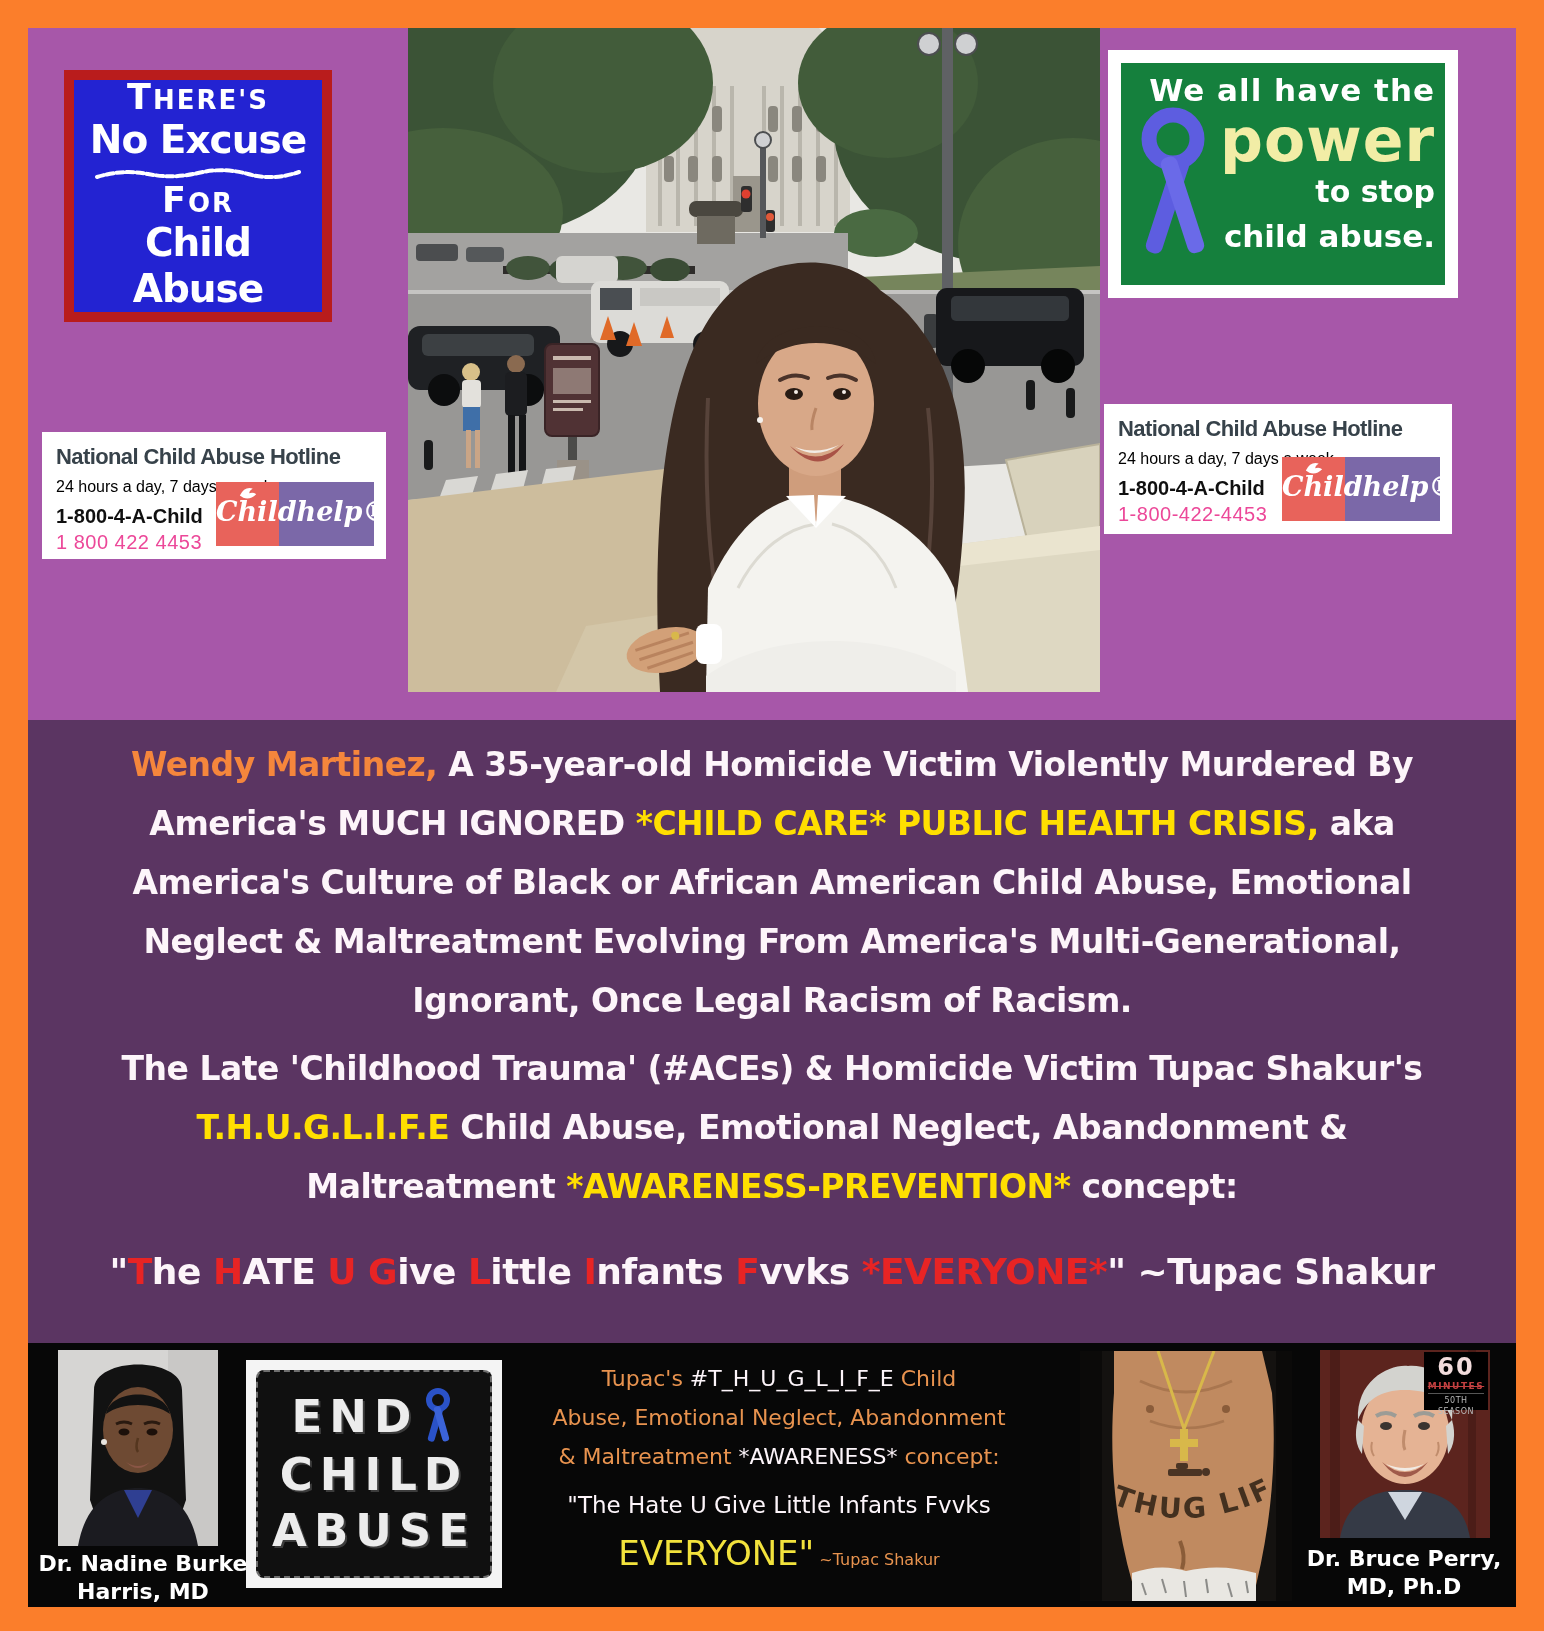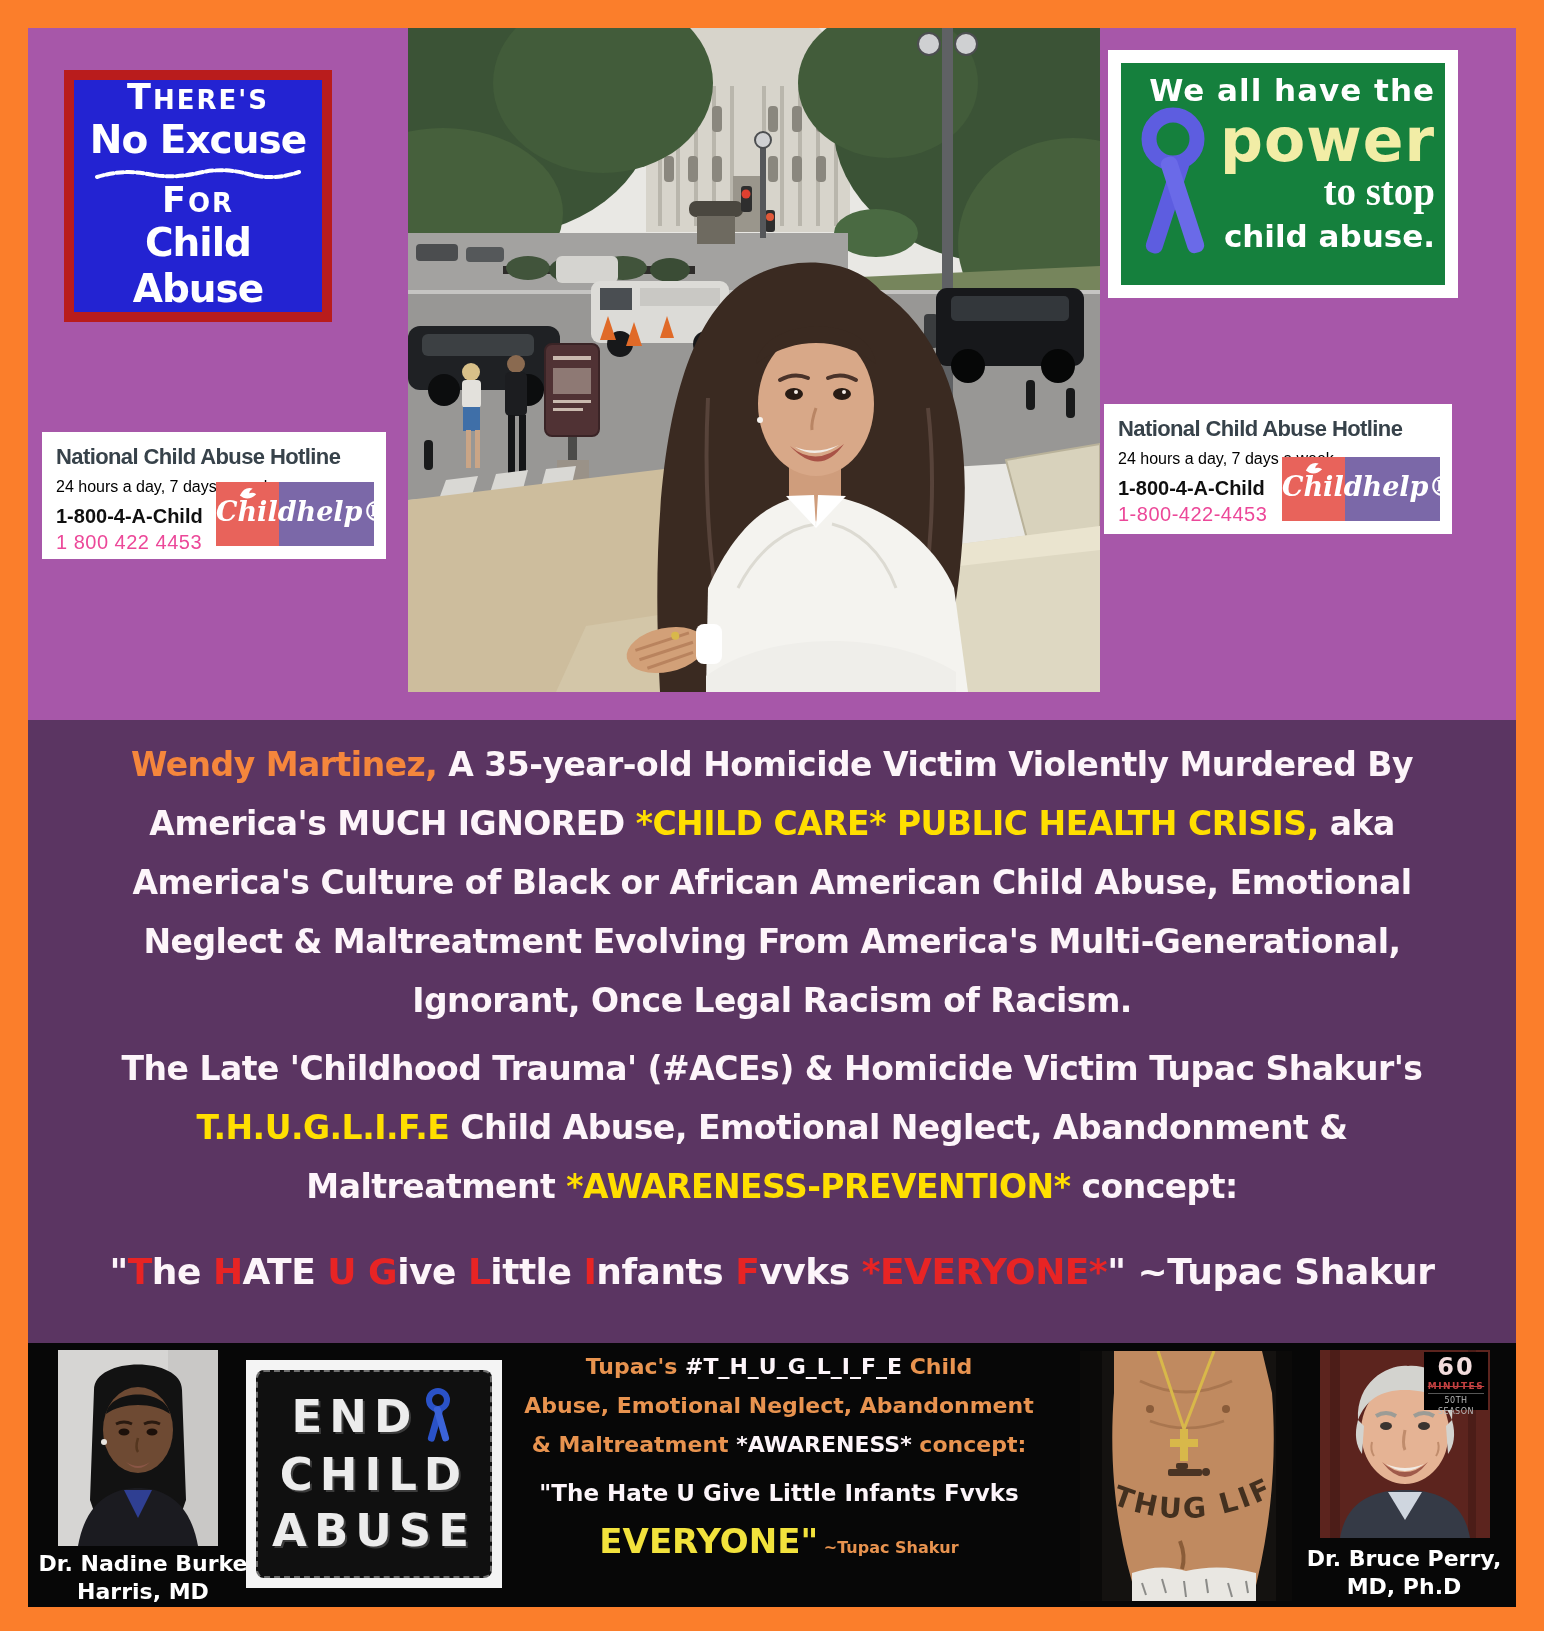--- a/index.html
+++ b/index.html
@@ -18,21 +18,21 @@
 
   
   .photo { position:absolute; left:408px; top:28px; width:692px; height:664px; }
 
   
   .badge-power { position:absolute; left:1108px; top:50px; width:350px; height:248px; background:#ffffff; padding:13px; }
   .badge-power .navybox { position:relative; width:100%; height:100%; background:#15803d; overflow:hidden; }
   .power-text { position:absolute; right:10px; top:6px; text-align:right; color:#fff; font-weight:bold; }
   .pw1 { font-size:31px; line-height:42px; letter-spacing:1px; }
   .pw2 { font-size:60px; line-height:58px; color:#f2eda6; letter-spacing:1px; }
-  .pw3 { font-size:39px; line-height:46px;font-family:Liberation Serif, serif; }
+  .pw3 { font-size:30px; line-height:46px; }
   .pw4 { font-size:31px; line-height:42px; }
   .ribbon-wrap { position:absolute; left:8px; top:34px; }
 
   
   .hotline { position:absolute; background:#ffffff; padding:12px 14px; font-family:"Liberation Sans", sans-serif; }
   .hl-left  { left:42px;  top:432px; width:344px; height:127px; }
   .hl-right { left:1104px; top:404px; width:348px; height:130px; }
   .hl-title { font-size:22px; font-weight:bold; color:#37424a; letter-spacing:-0.6px; }
   .hl-hours { font-size:16px; color:#000000; margin-top:8px; }
   .hl-name  { font-size:20px; font-weight:bold; color:#101010; margin-top:9px; }
@@ -62,21 +62,21 @@
   .cap { position:absolute; text-align:center; color:#fff; font-weight:bold; font-size:22px; line-height:28px; }
   .nadine-cap { left:0px; top:207px; width:230px; }
   .perry-cap  { left:1268px; top:202px; width:216px; }
 
   .patch { position:absolute; left:218px; top:17px; width:256px; height:228px; background:#f4f4f4; padding:10px; }
   .patch-in { position:relative; width:100%; height:100%; background:#101010; border:2px dashed #6e6e6e; border-radius:8px; display:flex; flex-direction:column; align-items:center; justify-content:center; }
   .patch-line { color:#ececec; font-weight:bold; font-size:45px; line-height:56px; letter-spacing:7px; text-shadow:2px 2px 0 #3c3c3c; }
   .patch-row1 { display:flex; align-items:flex-start; }
   .patch-ribbon { margin-left:2px; margin-top:-4px; }
 
-  .tupac-block { position:absolute; left:486px; top:4px; width:530px; text-align:center; font-weight:bold; }
+  .tupac-block { position:absolute; left:486px; top:16px; width:530px; text-align:center; font-weight:normal; }
   .tb-line { font-size:22px; line-height:39px; white-space:nowrap; }
   .tb-quote { font-size:23px; line-height:46px; margin-top:6px; }
   .tb-last { line-height:50px; }
   .tb-last .c-peach { font-size:16px; }
 
   .torso { position:absolute; left:1052px; top:8px; width:212px; height:250px; }
   .perry { position:absolute; left:1292px; top:7px; width:170px; height:188px; }
   .sixty { position:absolute; right:2px; top:2px; width:64px; height:58px; background:#000; text-align:center; padding-top:2px;margin-left:20px; }
   .sixty-60 { color:#f2dcdc; font-size:24px; font-weight:bold; line-height:26px; letter-spacing:2px; }
   .sixty-min { color:#c24040; font-size:9px; font-weight:bold; letter-spacing:1.5px; line-height:12px; text-decoration:line-through; }

